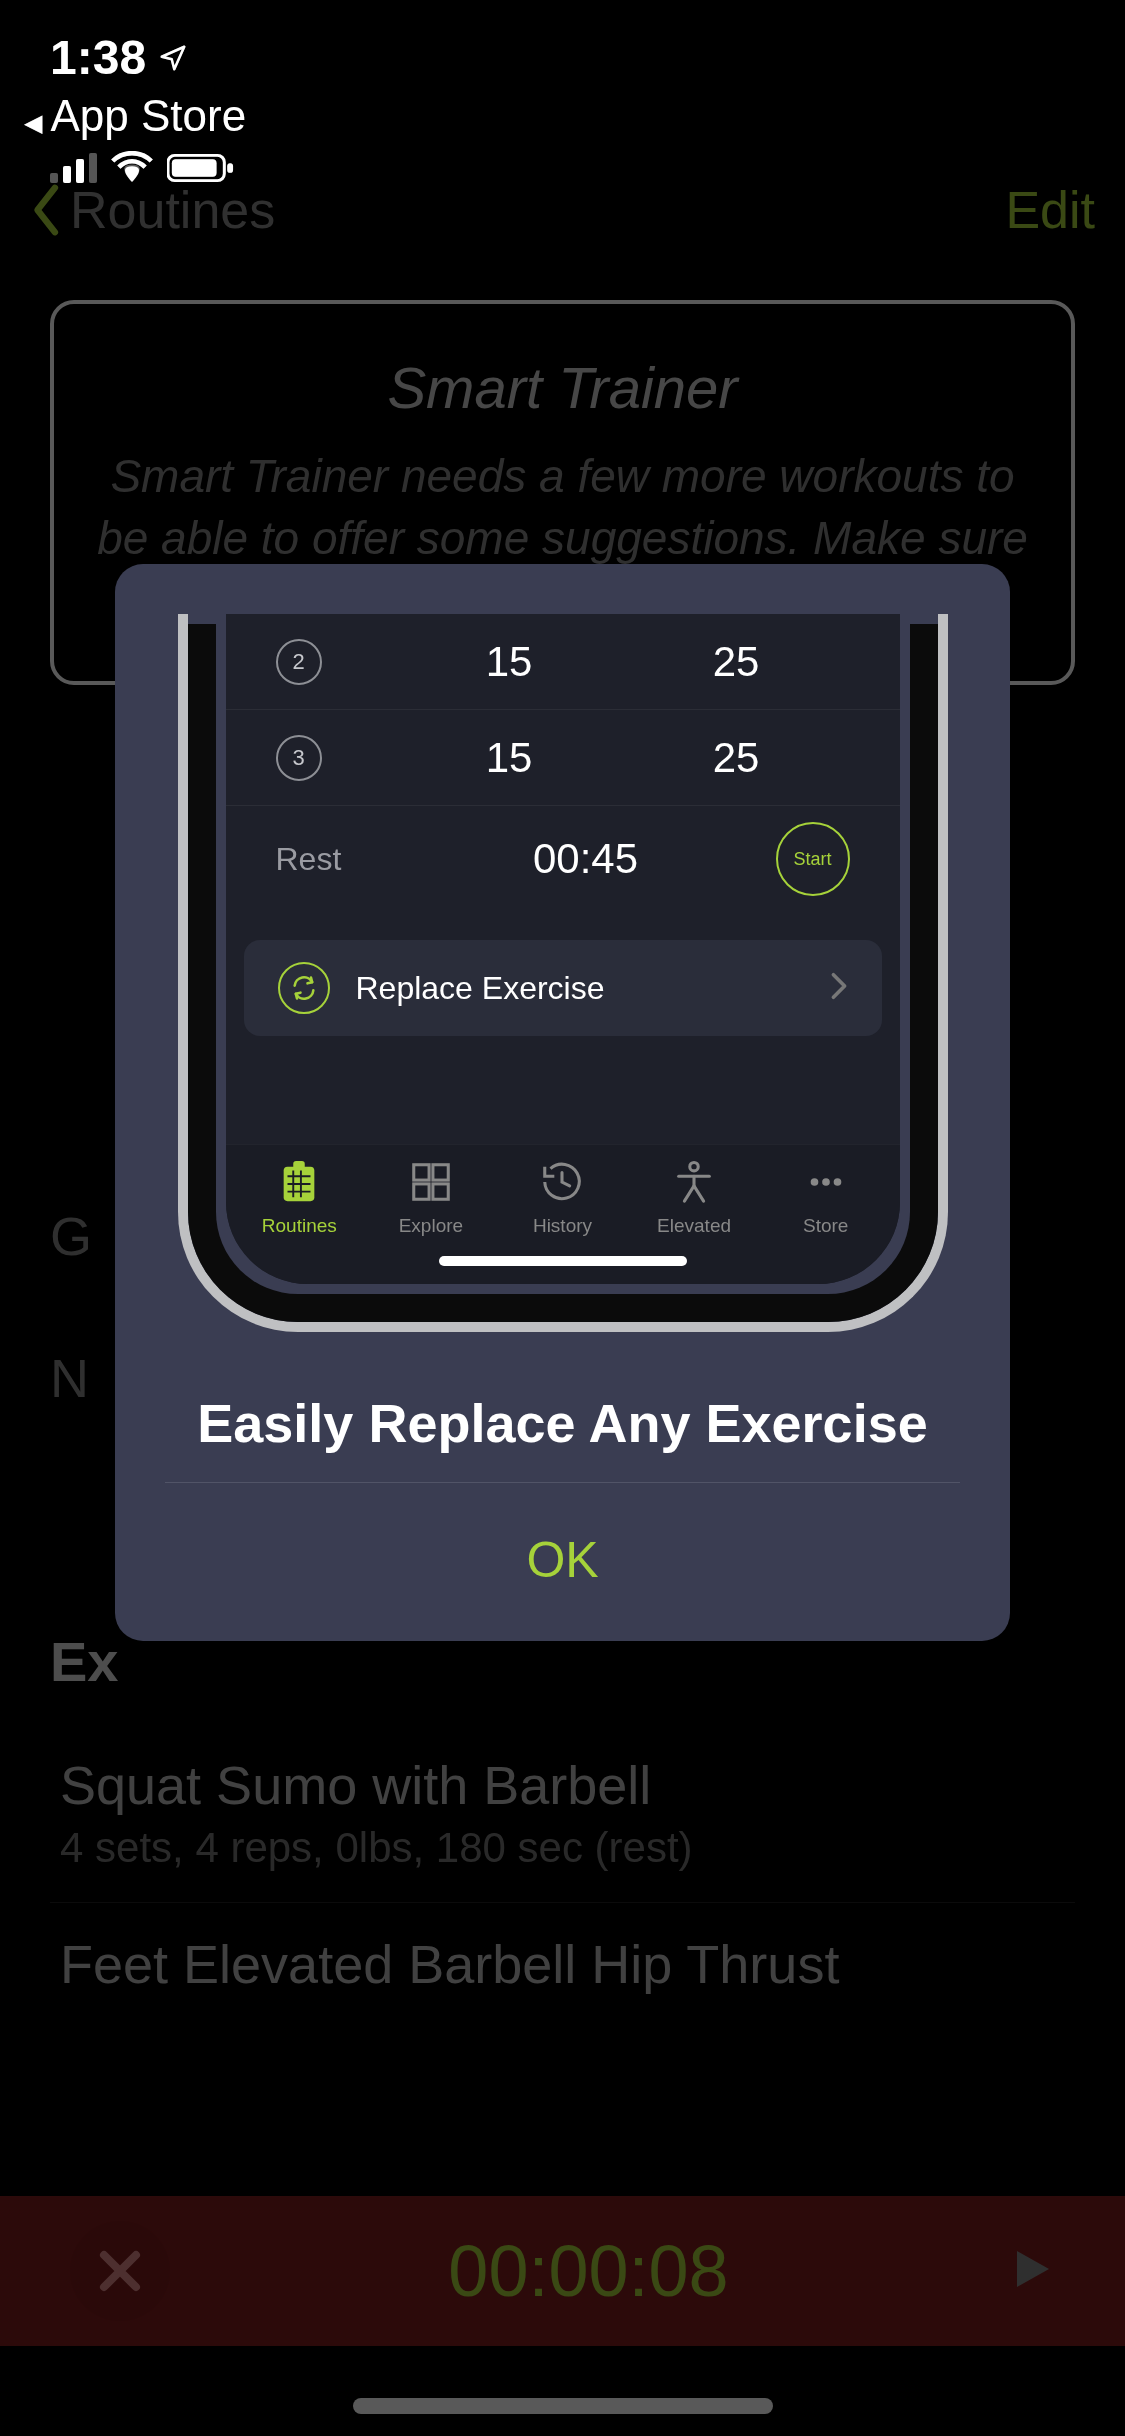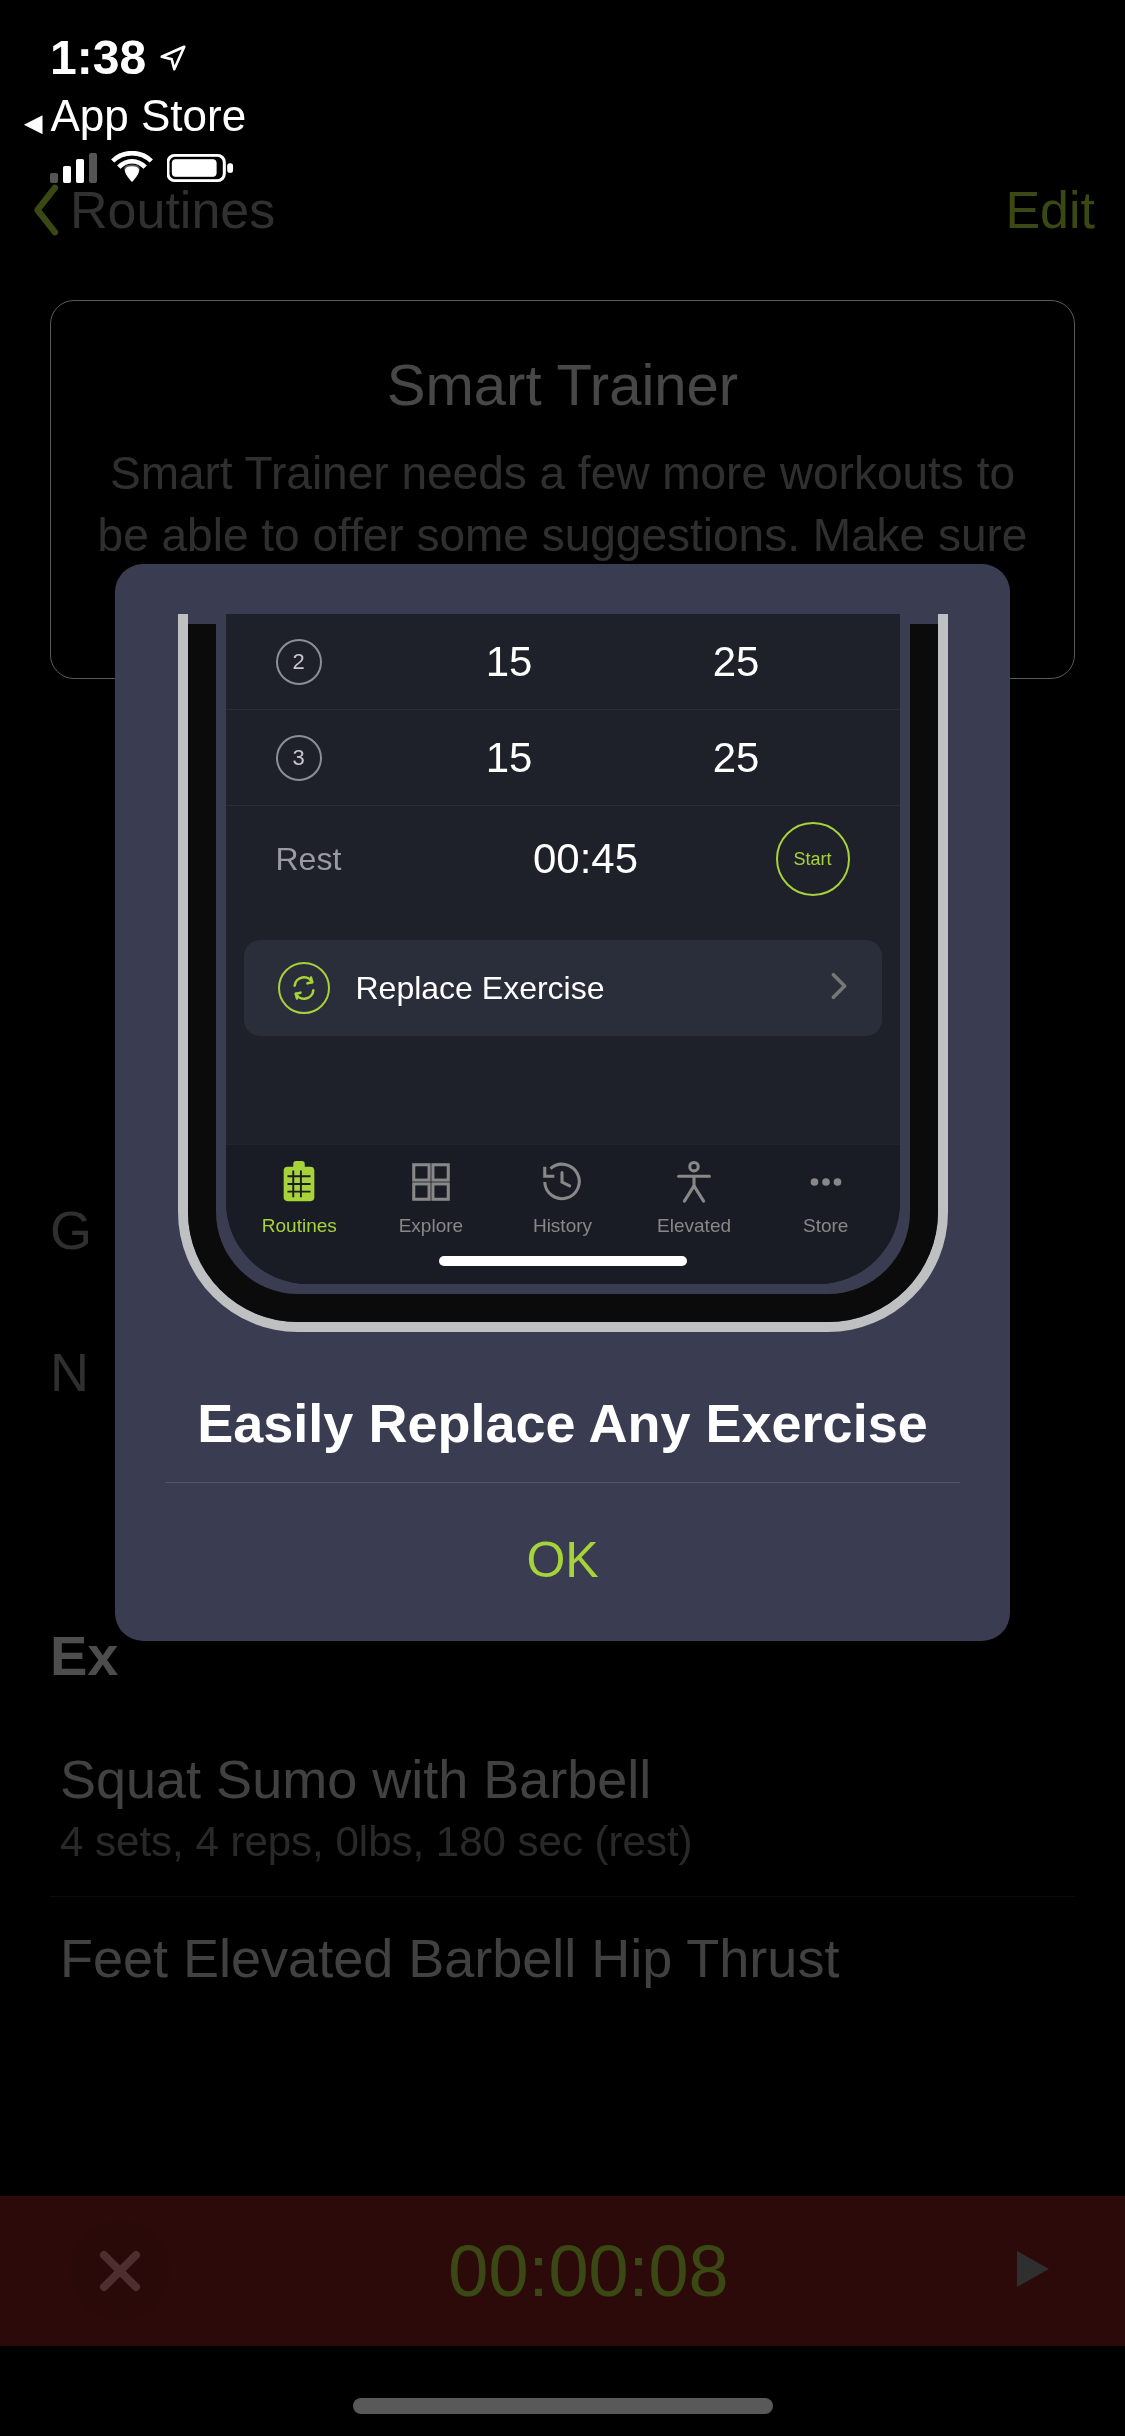--- a/index.html
+++ b/index.html
@@ -27,21 +27,21 @@
   .wifi { width: 42px; height: 34px; }
   .battery { width: 68px; height: 32px; }
 
   .nav { position: absolute; top: 160px; left: 0; right: 0; height: 100px; display: flex; align-items: center; justify-content: space-between; padding: 0 30px; }
   .nav-back { display: flex; align-items: center; gap: 6px; color: var(--accent); font-size: 52px; }
   .nav-back svg { width: 34px; height: 54px; stroke: var(--accent); }
   .nav-title { color: #ddd; font-size: 52px; font-weight: 600; position: absolute; left: 50%; transform: translateX(-50%); }
   .nav-edit { color: var(--accent); font-size: 52px; }
 
   .content { position: absolute; top: 300px; left: 50px; right: 50px; }
-  .trainer-card { border: 1px solid #ffffff; border-radius: 24px; padding: 50px 40px; margin-bottom: 60px; }
+  .trainer-card { border: 4px solid #ffffff; border-radius: 24px; padding: 50px 40px; margin-bottom: 60px; font-style: italic; }
   .trainer-title { color: #ccc; font-size: 58px; font-weight: 500; text-align: center; margin-bottom: 24px; }
   .trainer-body { color: #888; font-size: 46px; text-align: center; line-height: 1.35; }
 
   .ex-heading { color: #ddd; font-size: 56px; font-weight: 600; margin: 220px 0 30px; }
   .ex-item { padding: 30px 10px; border-bottom: 1px solid #222; }
   .ex-name { color: #bbb; font-size: 54px; }
   .ex-sub { color: #777; font-size: 42px; margin-top: 8px; }
 
   
   .timer-bar { position: absolute; bottom: 90px; left: 0; right: 0; height: 150px; background: #7f1d1d; display: flex; align-items: center; justify-content: space-between; padding: 0 70px; }

